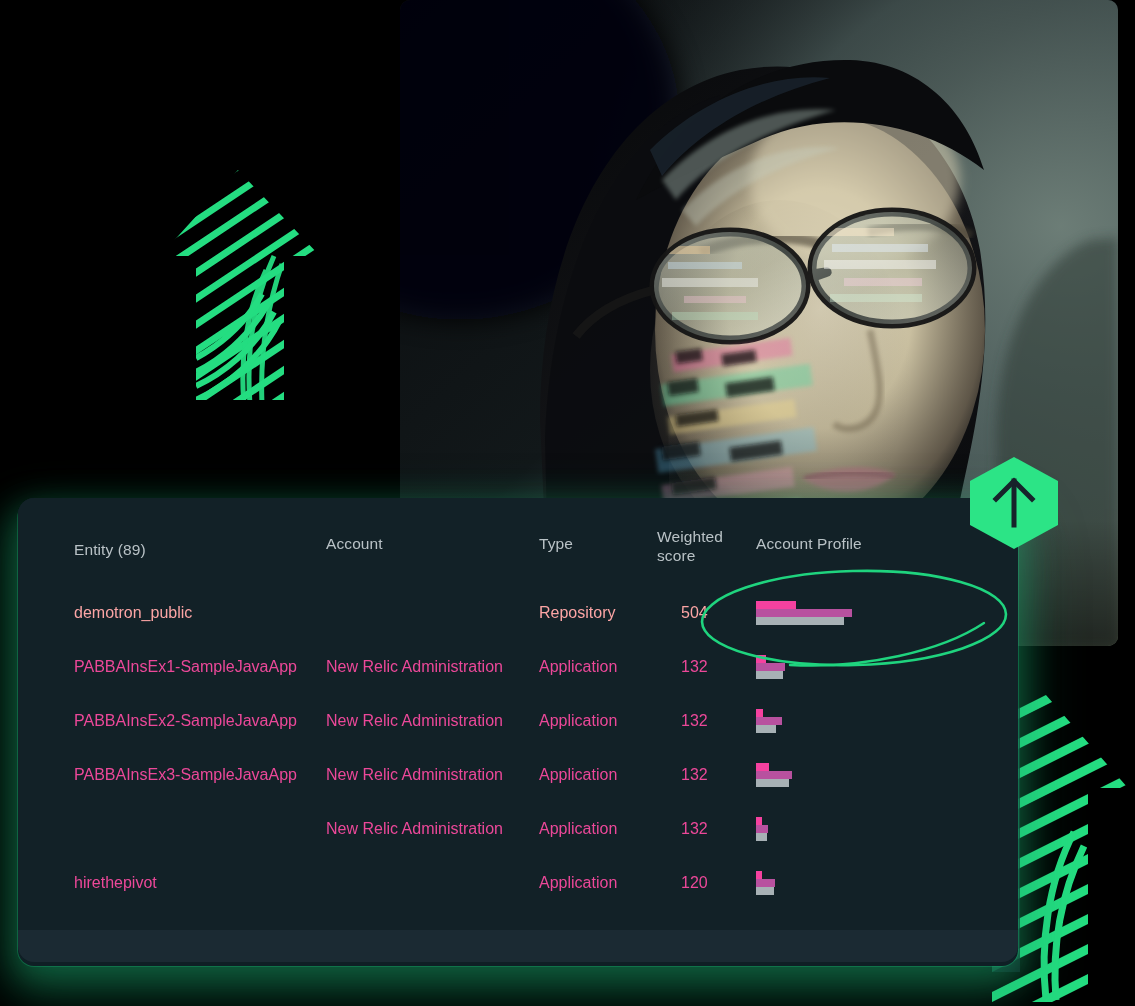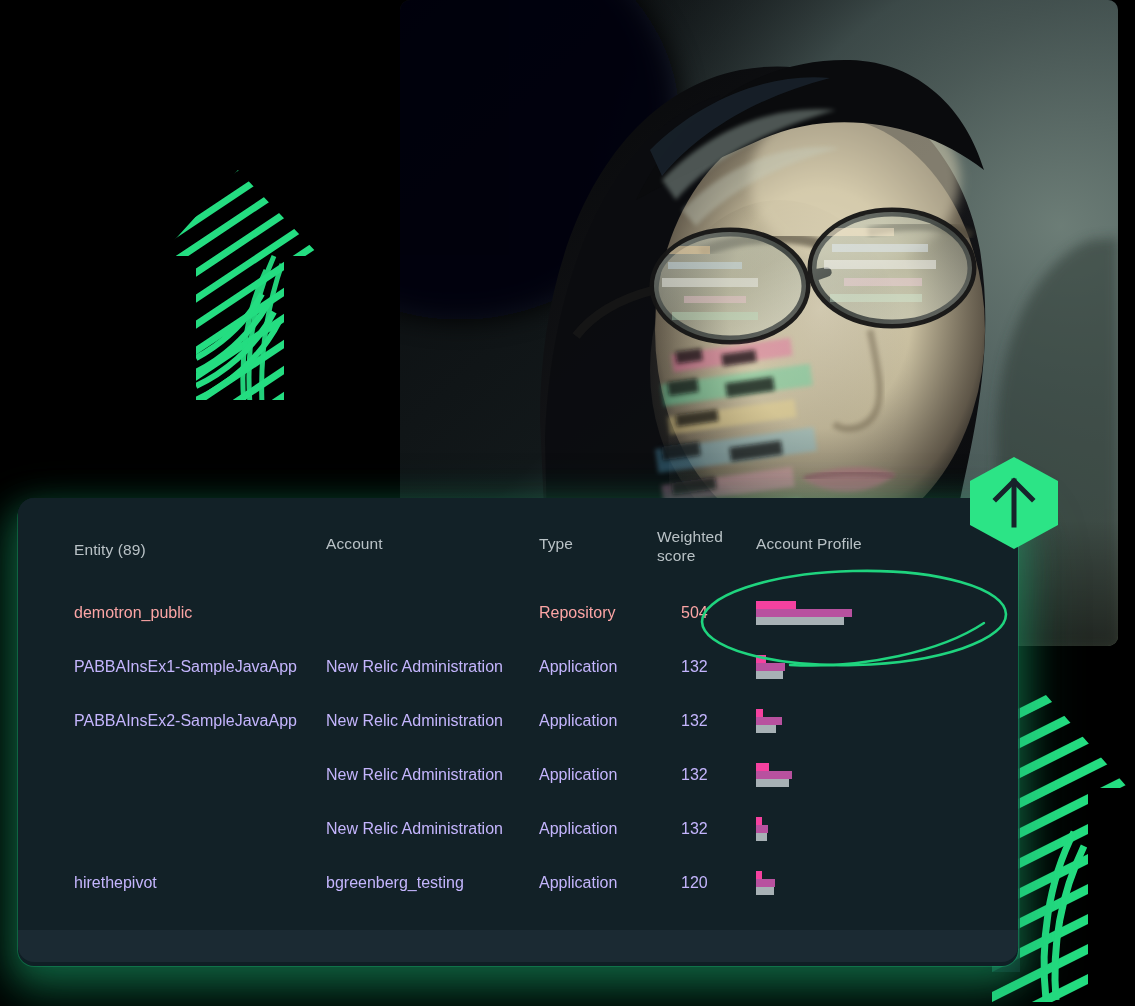--- a/index.html
+++ b/index.html
@@ -58,21 +58,21 @@
   .hdr .h-score{left:639px;top:29px;width:74px;}
   .hdr .h-sev{left:738px;top:36px;}
 
   .row{position:absolute;left:0;width:100%;height:54px;}
   .row .c{position:absolute;top:0;font-size:16px;line-height:54px;white-space:nowrap;}
   .row .c-entity{left:56px;}
   .row .c-account{left:308px;}
   .row .c-type{left:521px;}
   .row .c-score{left:639px;margin-left:24px;}
   .row.first .c{color:#fca5a5;}
-  .row.rest .c{color:#c4b5fd;}
+  .row.rest .c{color:#ec4899;}
 
   
   .sev{position:absolute;left:738px;top:0;height:54px;width:250px;}
   .bar{position:absolute;left:0;height:8px;border-radius:0;}
   .bar.crit{top:15px;}
   .bar.high{top:23px;}
   .bar.med {top:31px;}
 
   
   .ellipse-annot{position:absolute;left:694px;top:565px;width:326px;height:110px;pointer-events:none;}
@@ -342,20 +342,21 @@
             <div class="c c-account">New Relic Administration</div>
             <div class="c c-type">Application</div>
             <div class="c c-score">132</div>
             <div class="sev">
               <div class="bar crit" style="width: 7.14px; background: rgb(245, 65, 159);"></div>
               <div class="bar high" style="width: 25.62px; background: rgb(184, 81, 159);"></div>
               <div class="bar med" style="width: 19.74px; background: rgb(167, 177, 181);"></div>
             </div>
           </div>
           <div class="row rest" style="top: 250px;">
+            <div class="c c-entity">PABBAInsEx3-SampleJavaApp</div>
             <div class="c c-account">New Relic Administration</div>
             <div class="c c-type">Application</div>
             <div class="c c-score">132</div>
             <div class="sev">
               <div class="bar crit" style="width: 12.6px; background: rgb(245, 65, 159);"></div>
               <div class="bar high" style="width: 35.7px; background: rgb(184, 81, 159);"></div>
               <div class="bar med" style="width: 33.18px; background: rgb(167, 177, 181);"></div>
             </div>
           </div>
           <div class="row rest" style="top: 304px;">
@@ -363,21 +364,20 @@
             <div class="c c-type">Application</div>
             <div class="c c-score">132</div>
             <div class="sev">
               <div class="bar crit" style="width: 6px; background: rgb(245, 65, 159);"></div>
               <div class="bar high" style="width: 11.76px; background: rgb(184, 81, 159);"></div>
               <div class="bar med" style="width: 10.92px; background: rgb(167, 177, 181);"></div>
             </div>
           </div>
           <div class="row rest" style="top: 358px;">
             <div class="c c-entity">hirethepivot</div>
-            <div class="c c-account">bgreenberg_testing</div>
             <div class="c c-type">Application</div>
             <div class="c c-score">120</div>
             <div class="sev">
               <div class="bar crit" style="width: 6px; background: rgb(245, 65, 159);"></div>
               <div class="bar high" style="width: 18.9px; background: rgb(184, 81, 159);"></div>
               <div class="bar med" style="width: 18.06px; background: rgb(167, 177, 181);"></div>
             </div>
           </div>
         </div>
     </div>

